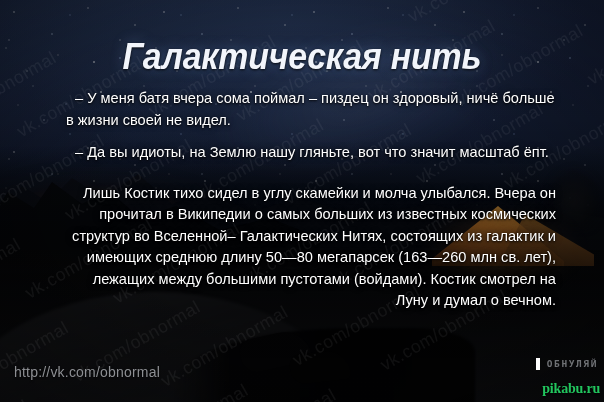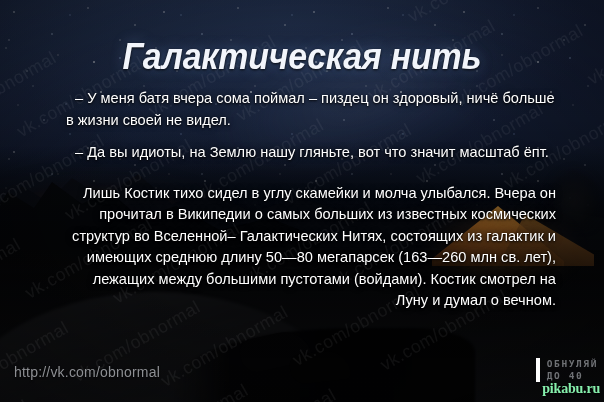--- a/index.html
+++ b/index.html
@@ -201,21 +201,21 @@
     color:#6f7175;
     font-size:9.5px;
     line-height:12px;
     font-weight:bold;
     letter-spacing:1.6px;
     font-family:"DejaVu Sans Mono", monospace;
     white-space:nowrap;
   }
   .pikabu{
     position:absolute;right:4px;top:381px;
-    color:#86efac;
+    color:#22c55e;
     font-size:14px;
     font-weight:bold;
     letter-spacing:-.2px;
     font-family:"Liberation Serif", serif;
     text-shadow:0 1px 2px rgba(0,0,0,.9);
   }
 </style>
 </head>
 <body>
 
@@ -267,17 +267,16 @@
   <div class="body">
     <p class="dlg">– У меня батя вчера сома поймал – пиздец он здоровый, ничё больше в жизни своей не видел.</p>
     <p class="dlg">– Да вы идиоты, на Землю нашу гляньте, вот что значит масштаб ёпт.</p>
     <p class="para">Лишь Костик тихо сидел в углу скамейки и молча улыбался. Вчера он прочитал в Википедии о самых больших из известных космических структур во Вселенной– Галактических Нитях, состоящих из галактик и имеющих среднюю длину 50—80 мегапарсек (163—260 млн св. лет), лежащих между большими пустотами (войдами). Костик смотрел на Луну и думал о вечном.</p>
   </div>
 
   <div class="vkurl">http://vk.com/obnormal</div>
 
   <div class="stamp">
     <div class="stamp-line">ОБНУЛЯЙ</div>
-    <div class="stamp-line">ДО 40</div>
   </div>
   <div class="pikabu">pikabu.ru</div>
 
 </div>
 
 </body></html>

